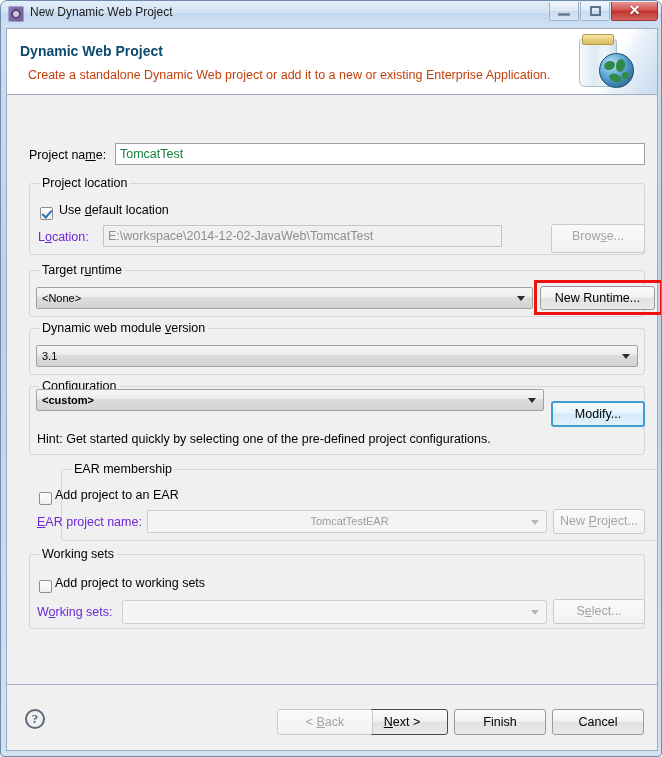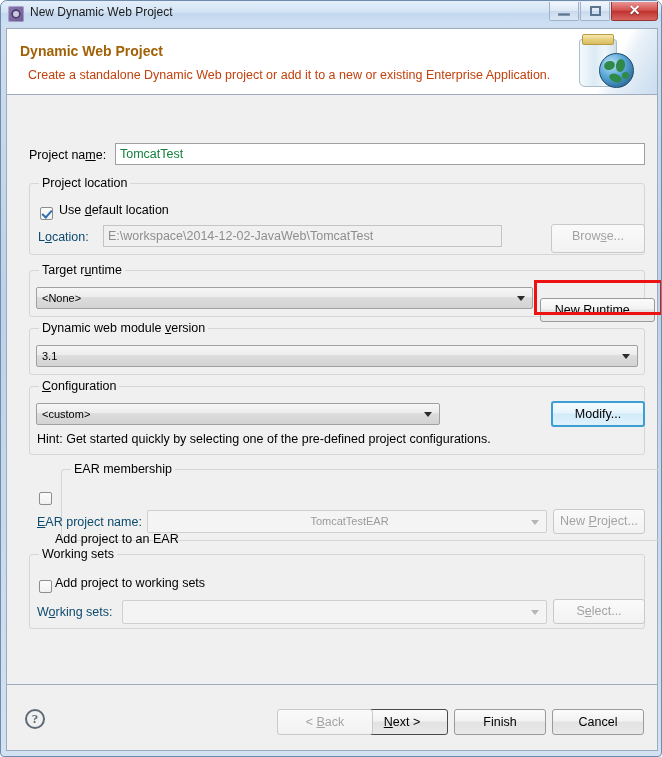--- a/index.html
+++ b/index.html
@@ -129,21 +129,21 @@
     height: 66px;
     background: #ffffff;
     border-bottom: 1px solid #9cabbd;
     box-sizing: border-box;
   }
   #banner-title {
     position: absolute;
     left: 13px; top: 14px;
     font-size: 14px;
     font-weight: bold;
-    color: #a16207;
+    color: #0c4a6e;
   }
   #banner-desc {
     position: absolute;
     left: 21px; top: 39px;
     font-size: 12.5px;
     color: #c2410c;
   }
   #banner-art {
     position: absolute;
     right: 0; top: 0;
@@ -204,21 +204,21 @@
     box-sizing: border-box;
   }
 
   
   .lbl {
     position: absolute;
     font-size: 12.5px;
     color: #000000;
     white-space: nowrap;
   }
-  .lbl.dim { color: #0c4a6e; }
+  .lbl.dim { color: #6d28d9; }
   .u { text-decoration: underline; }
 
   .group {
     position: absolute;
     border: 1px solid #d6d6d6;
     border-radius: 3px;
     box-sizing: border-box;
   }
   .group-title {
     position: absolute;
@@ -394,46 +394,46 @@
       <div class="textfield disabled" style="left:96px; top:130px; width:399px; height:22px;">E:\workspace\2014-12-02-JavaWeb\TomcatTest</div>
       <div class="btn disabled" style="left:544px; top:129px; width:94px; height:29px; line-height:22px;"><span>Brow</span><span class="u">s</span><span>e...</span></div>
 
       <div class="group" style="left:22px; top:175px; width:616px; height:47px;">
         <div class="group-title"><span>Target r</span><span class="u">u</span><span>ntime</span></div>
       </div>
       <div class="combo" style="left:29px; top:192px; width:497px; height:22px;">
         <span>&lt;None&gt;</span>
         <span class="arrow"></span>
       </div>
-      <div class="btn" style="left:533px; top:191px; width:115px; height:24px; line-height:22px;margin-top:12px;">New Runtime...</div>
+      <div class="btn" style="left:533px; top:191px; width:115px; height:24px; line-height:22px;">New Runtime...</div>
       <div id="highlight" style="left:527px; top:185px; width:129px; height:35px;"></div>
 
       <div class="group" style="left:22px; top:233px; width:616px; height:47px;">
         <div class="group-title"><span>Dynamic web module </span><span class="u">v</span><span>ersion</span></div>
       </div>
       <div class="combo" style="left:29px; top:250px; width:602px; height:22px;">
         <span>3.1</span>
         <span class="arrow"></span>
       </div>
 
       <div class="group" style="left:22px; top:291px; width:616px; height:69px;">
         <div class="group-title"><span></span><span class="u">C</span><span>onfiguration</span></div>
       </div>
-      <div class="combo" style="left:29px; top:308px; width:404px; height:22px;">
+      <div class="combo" style="left:29px; top:294px; width:508px; height:22px;font-weight:bold;">
         <span>&lt;custom&gt;</span>
         <span class="arrow"></span>
       </div>
       <div class="btn focus" style="left:544px; top:306px; width:94px; height:26px; line-height:22px;">Modify...</div>
       <div class="lbl" style="left:30px; top:337px;">Hint: Get started quickly by selecting one of the pre-defined project configurations.</div>
 
       <div class="group" style="left:22px; top:374px; width:616px; height:72px;margin-left:32px;">
         <div class="group-title">EAR membership</div>
       </div>
       <div class="checkbox" style="left:32px; top:397px;"></div>
-      <div class="lbl" style="left:48px; top:393px;margin-top:44px;">Add project to an EAR</div>
+      <div class="lbl" style="left:48px; top:393px;">Add project to an EAR</div>
 
       <div class="lbl dim" style="left:30px; top:420px;"><span></span><span class="u">E</span><span>AR project name:</span></div>
       <div class="combo disabled" style="left:140px; top:415px; width:400px; height:23px;">
         <span>TomcatTestEAR</span>
         <span class="arrow"></span>
       </div>
       <div class="btn disabled" style="left:546px; top:414px; width:92px; height:25px; line-height:23px;"><span>New </span><span class="u">P</span><span>roject...</span></div>
 
       <div class="group" style="left:22px; top:459px; width:616px; height:75px;">
         <div class="group-title">Working sets</div>

